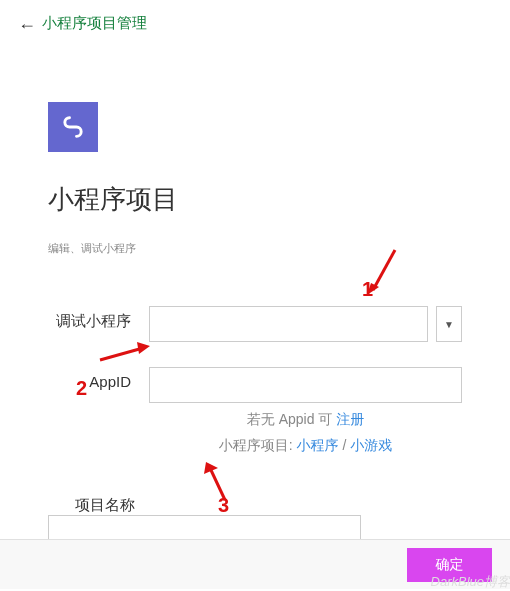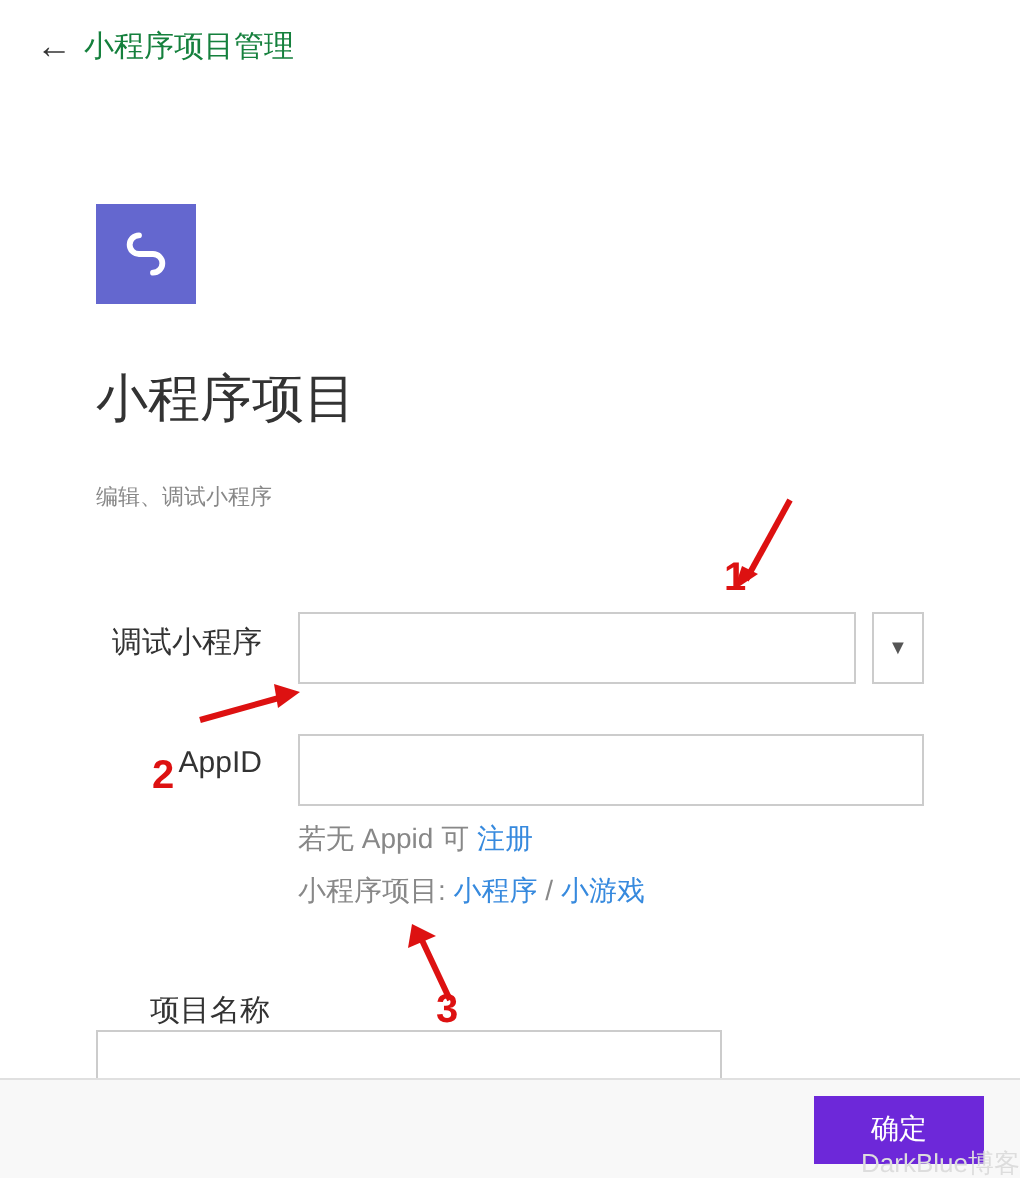--- a/index.html
+++ b/index.html
@@ -96,20 +96,21 @@
       margin-left: 8px;
     }
     .caret-down {
       font-size: 10px;
       color: #555;
     }
     .hint-line {
       font-size: 14px;
       color: #888;
       margin-top: 8px;
+      text-align: center;
     }
     .hint-link {
       color: #378ade;
       cursor: pointer;
     }
     .divider {
       color: #888;
     }
     .footer {
       position: absolute;
@@ -118,34 +119,35 @@
       right: 0;
       height: 50px;
       background: #f8f8f8;
       border-top: 1px solid #e0e0e0;
       display: flex;
       justify-content: flex-end;
       align-items: center;
       padding: 0 18px;
     }
     .confirm-btn {
-      background: #6d28d9;
+      background: #d946ef;
       color: #fff;
       border: none;
       width: 85px;
       height: 34px;
       font-size: 14px;
       cursor: pointer;
     }
     .watermark {
       position: absolute;
       right: 0px;
       bottom: 0px;
       font-size: 13px;
       color: #ddd;
+      font-style: italic;
       pointer-events: none;
       z-index: 5;
     }
     .anno {
       position: absolute;
       color: #d11;
       font-weight: bold;
       font-size: 20px;
       pointer-events: none;
     }

